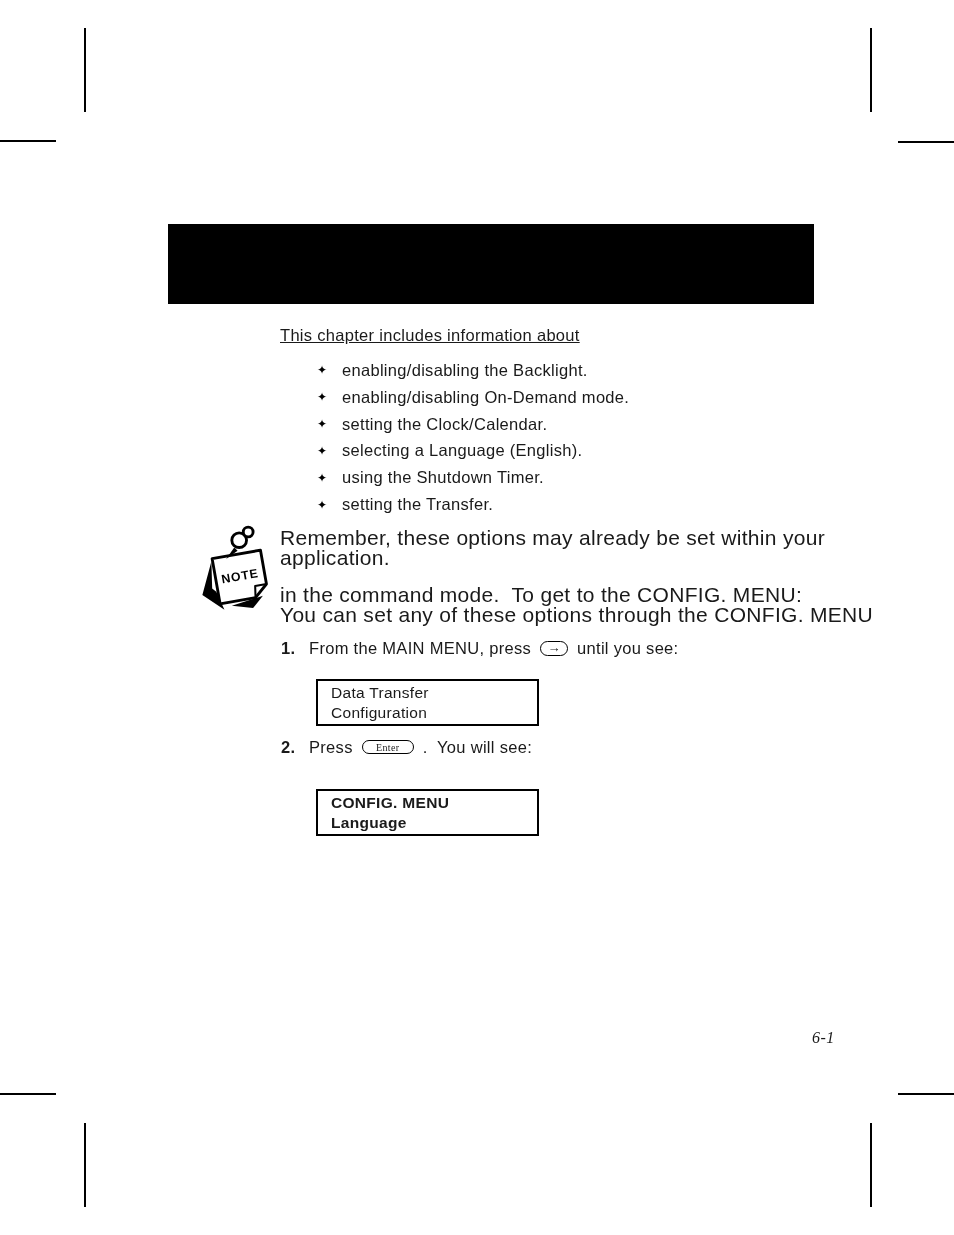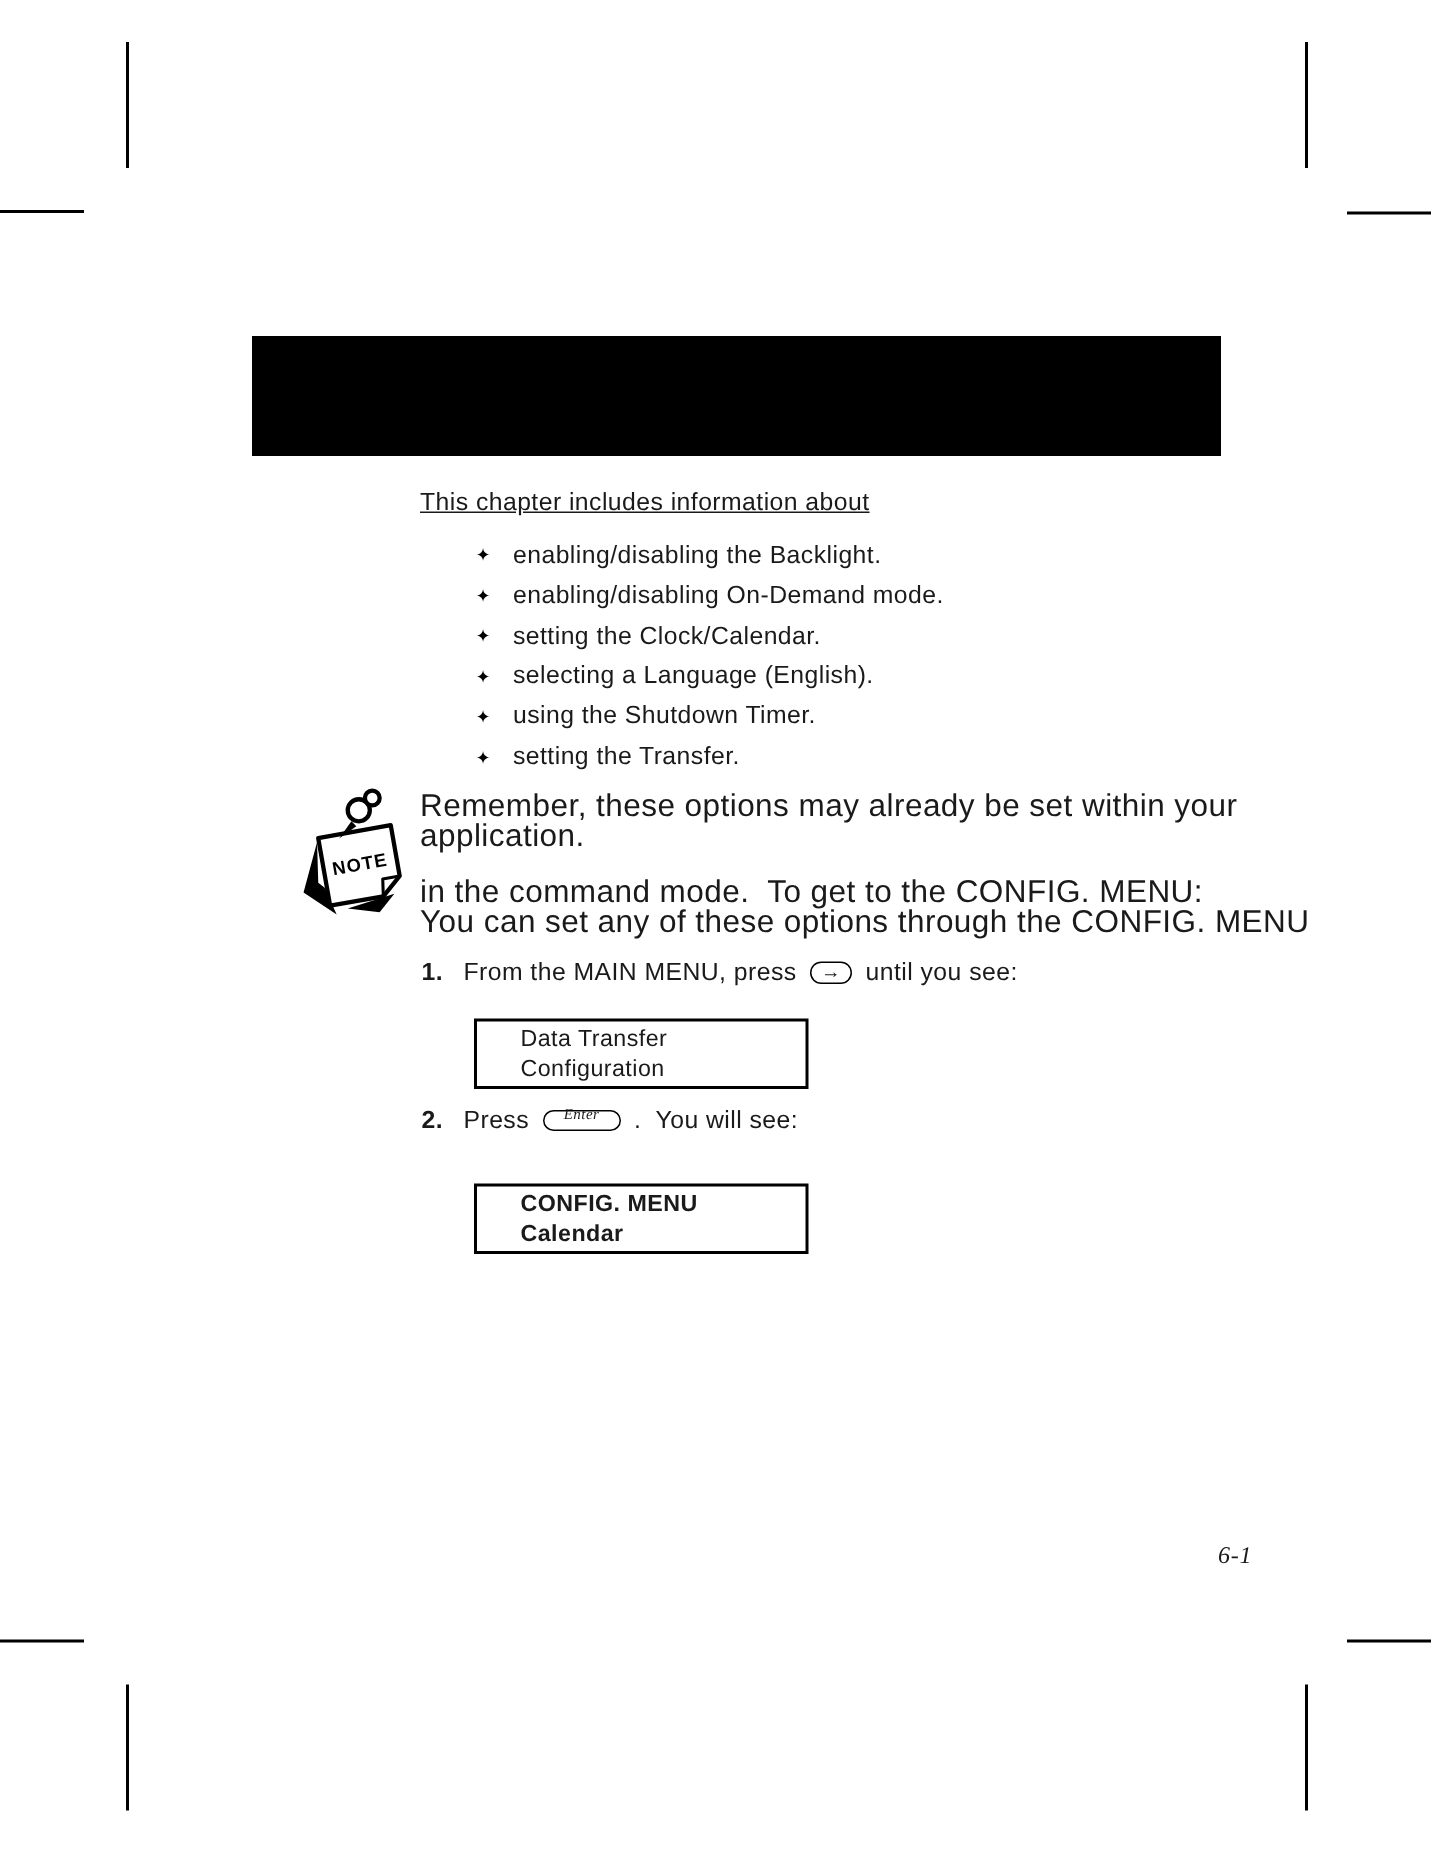--- a/index.html
+++ b/index.html
@@ -32,25 +32,25 @@
   .step2{top:737px;}
   .step .num{font-weight:bold;width:28px;flex:0 0 auto;}
   .step .pre,.step .post{white-space:pre;}
   .key-pill{
     border:1.6px solid #000;border-radius:9px;display:inline-flex;
     align-items:center;justify-content:center;margin:0 9px;flex:0 0 auto;
     background:#fff;box-sizing:border-box;
   }
   .arrow-pill{width:28px;height:15px;font-size:13px;line-height:1;padding-bottom:1px;}
   .enter-pill{min-width:52px;height:14px;font-family:"Liberation Serif",serif;
-    font-style:italic;font-size:10px;padding:4px 5px;letter-spacing:.3px;align-items:flex-end;}
+    font-size:10px;padding:4px 5px;letter-spacing:.3px;}
   
   .display-box{
     position:absolute;left:316px;width:223px;height:47px;border:2px solid #000;
-    box-sizing:border-box;padding:2px 0 0 29px;font-size:15.5px;line-height:19.5px;
+    box-sizing:border-box;padding:2px 0 0 13px;font-size:15.5px;line-height:19.5px;
     letter-spacing:.3px;background:#fff;
   }
   .box1{top:679px;}
   .box2{top:789px;font-weight:bold;}
   
   .page-number{position:absolute;left:788px;top:1029px;font-family:"Liberation Serif",serif;
     font-style:italic;font-size:16px;letter-spacing:.5px;margin-left:24px;}
 </style>
 </head>
 <body>
@@ -140,18 +140,18 @@
     <span class="num">2.</span>
     <span class="pre">Press</span>
     <span class="key-pill enter-pill">
       <span>Enter</span>
     </span>
     <span class="post">.  You will see:</span>
   </div>
 
   <div class="display-box box2">
     <div>CONFIG. MENU</div>
-    <div>Calendar</div>
+    <div>Language</div>
   </div>
 
   <div class="page-number">6-1</div>
 
 </div>
 
 </body></html>

